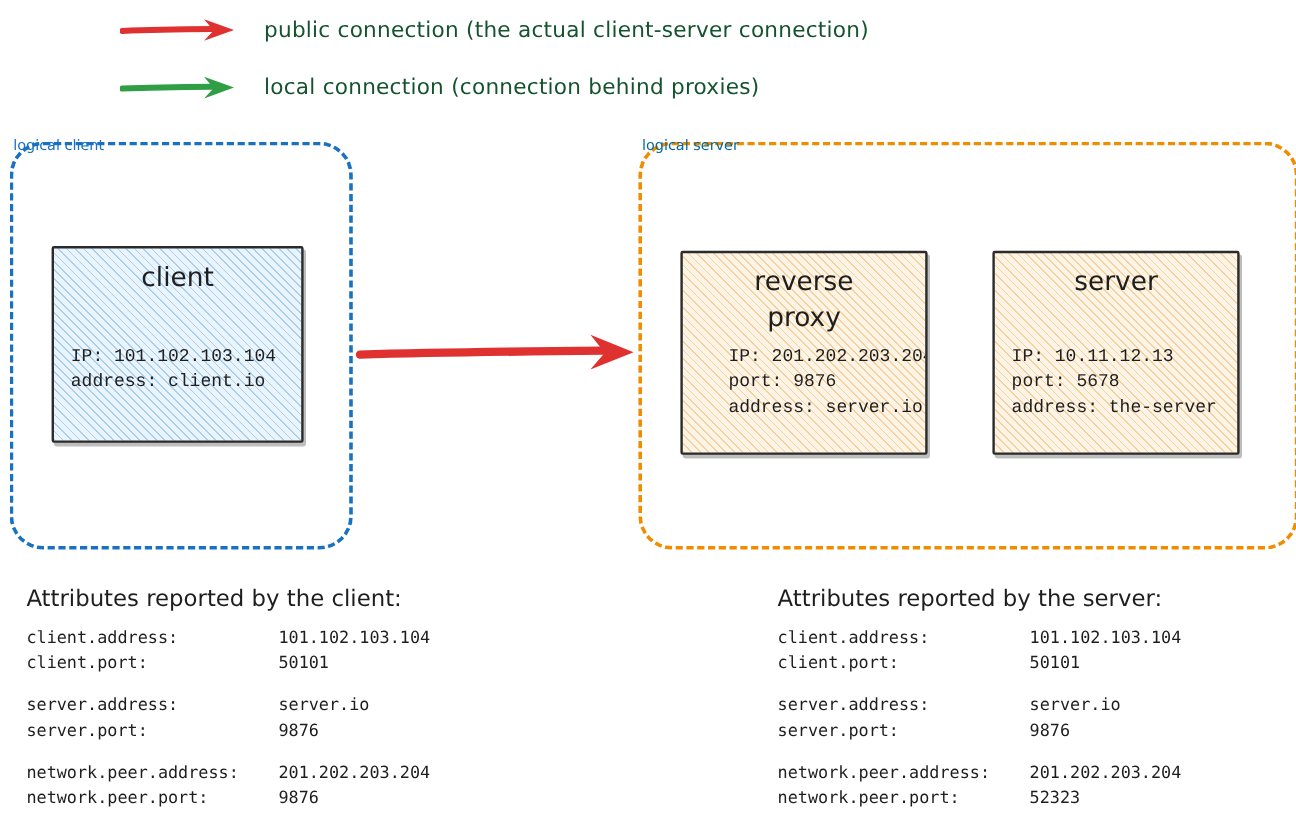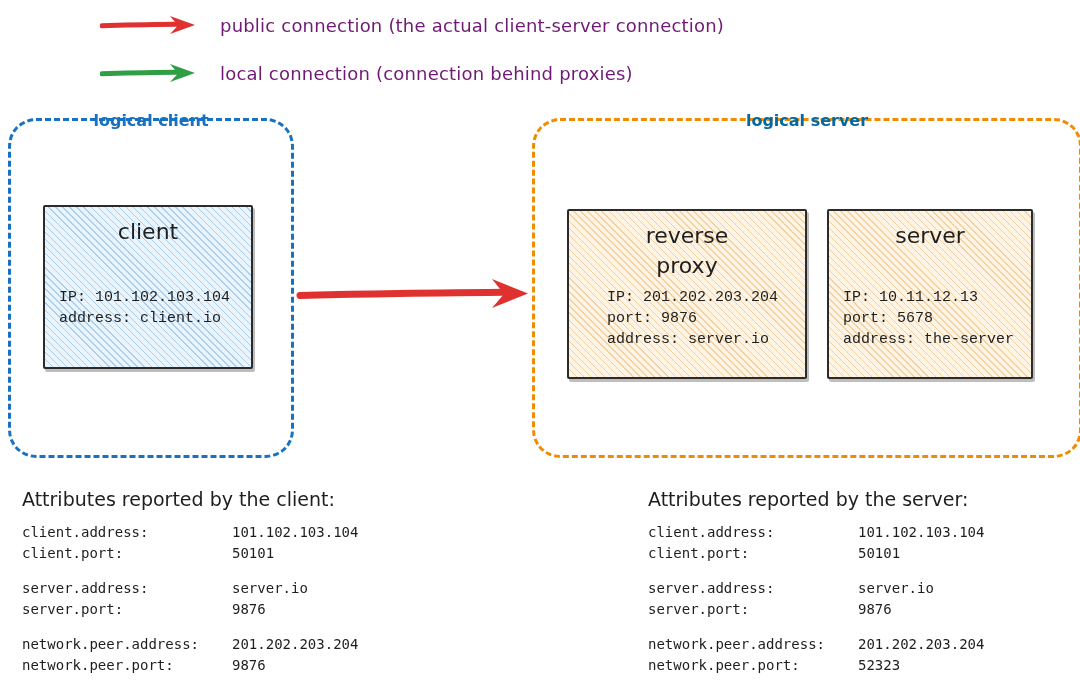--- a/index.html
+++ b/index.html
@@ -26,44 +26,43 @@
   }
   .legend-label {
     position: absolute;
     left: 120px;
     top: 50%;
     transform: translateY(-50%);
     white-space: nowrap;
     font-family: "DejaVu Sans", sans-serif;
     font-size: 18px;
     letter-spacing: 0.2px;
-    color: #701a75;
+    color: #14532d;
   }
 
   
   .logical-box {
     position: absolute;
     border-style: dashed;
     border-width: 3px;
     border-radius: 28px;
     background: transparent;
   }
   .logical-box.client-zone { border-color: #1971c2; }
   .logical-box.server-zone { border-color: #f08c00; }
 
   .zone-label {
     position: absolute;
     top: -10px;
     left: 0; right: 0;
-    text-align: center;
-    font-family: "DejaVu Sans", sans-serif;
-    font-size: 16px;
+    text-align: left;
+    font-family: "DejaVu Sans", sans-serif;
+    font-size: 12px;
     line-height: 20px;
     white-space: nowrap;
-    font-weight: bold;
   }
   .client-zone .zone-label { color: #1971c2; }
   .server-zone .zone-label { color: #0369a1; }
 
   
   .node {
     position: absolute;
     border: 2px solid #2b2b2b;
     border-radius: 2px;
     box-sizing: border-box;
@@ -172,21 +171,21 @@
 <div class="main-arrow" style="left:296px; top:275px; width:236px; height:38px;">
   <svg width="236" height="38" viewBox="0 0 236 38">
     <path d="M4 20.5 C 60 18.8, 140 17.8, 208 17.2" stroke="#e03131" stroke-width="7" stroke-linecap="round" fill="none"></path>
     <path d="M196 4 L 232 18.5 L 196 33 L 208 19 Z" fill="#e03131"></path>
   </svg>
 </div>
 
 <div class="logical-box server-zone" style="left:532px; top:118px; width:544px; height:334px;">
   <div class="zone-label">logical server</div>
 
-  <div class="node orange" style="left:32px; top:88px; width:240px; height:170px;">
+  <div class="node orange" style="left:32px; top:88px; width:206px; height:170px;">
     <div class="node-title">reverse
 proxy</div>
     <div class="node-lines" style="margin-top:6px;margin-left:24px;">
       <div class="node-line">IP: 201.202.203.204</div>
       <div class="node-line">port: 9876</div>
       <div class="node-line">address: server.io</div>
     </div>
   </div>
 
   <div class="node orange" style="left:292px; top:88px; width:206px; height:170px;">

